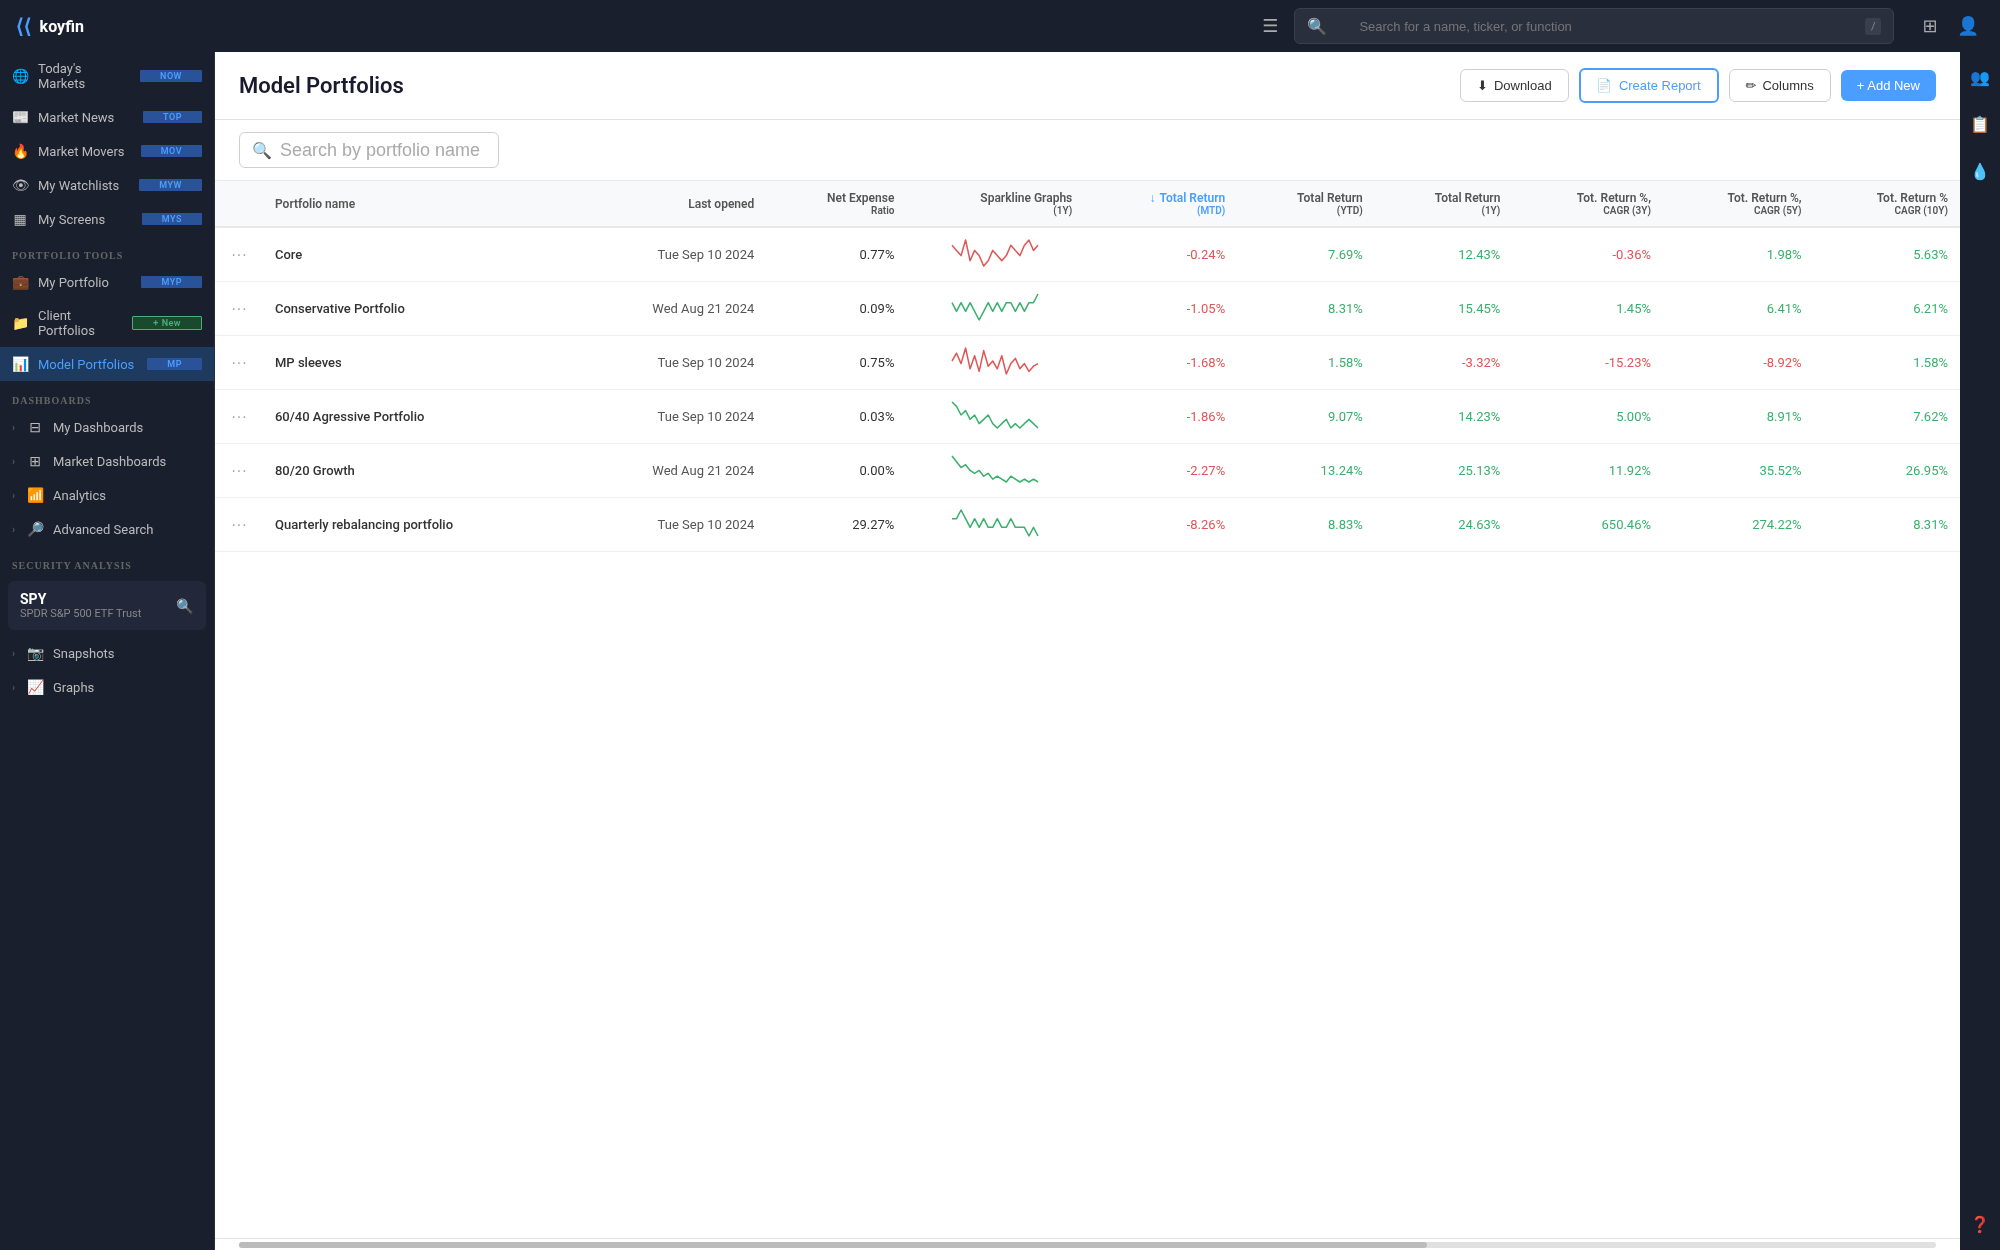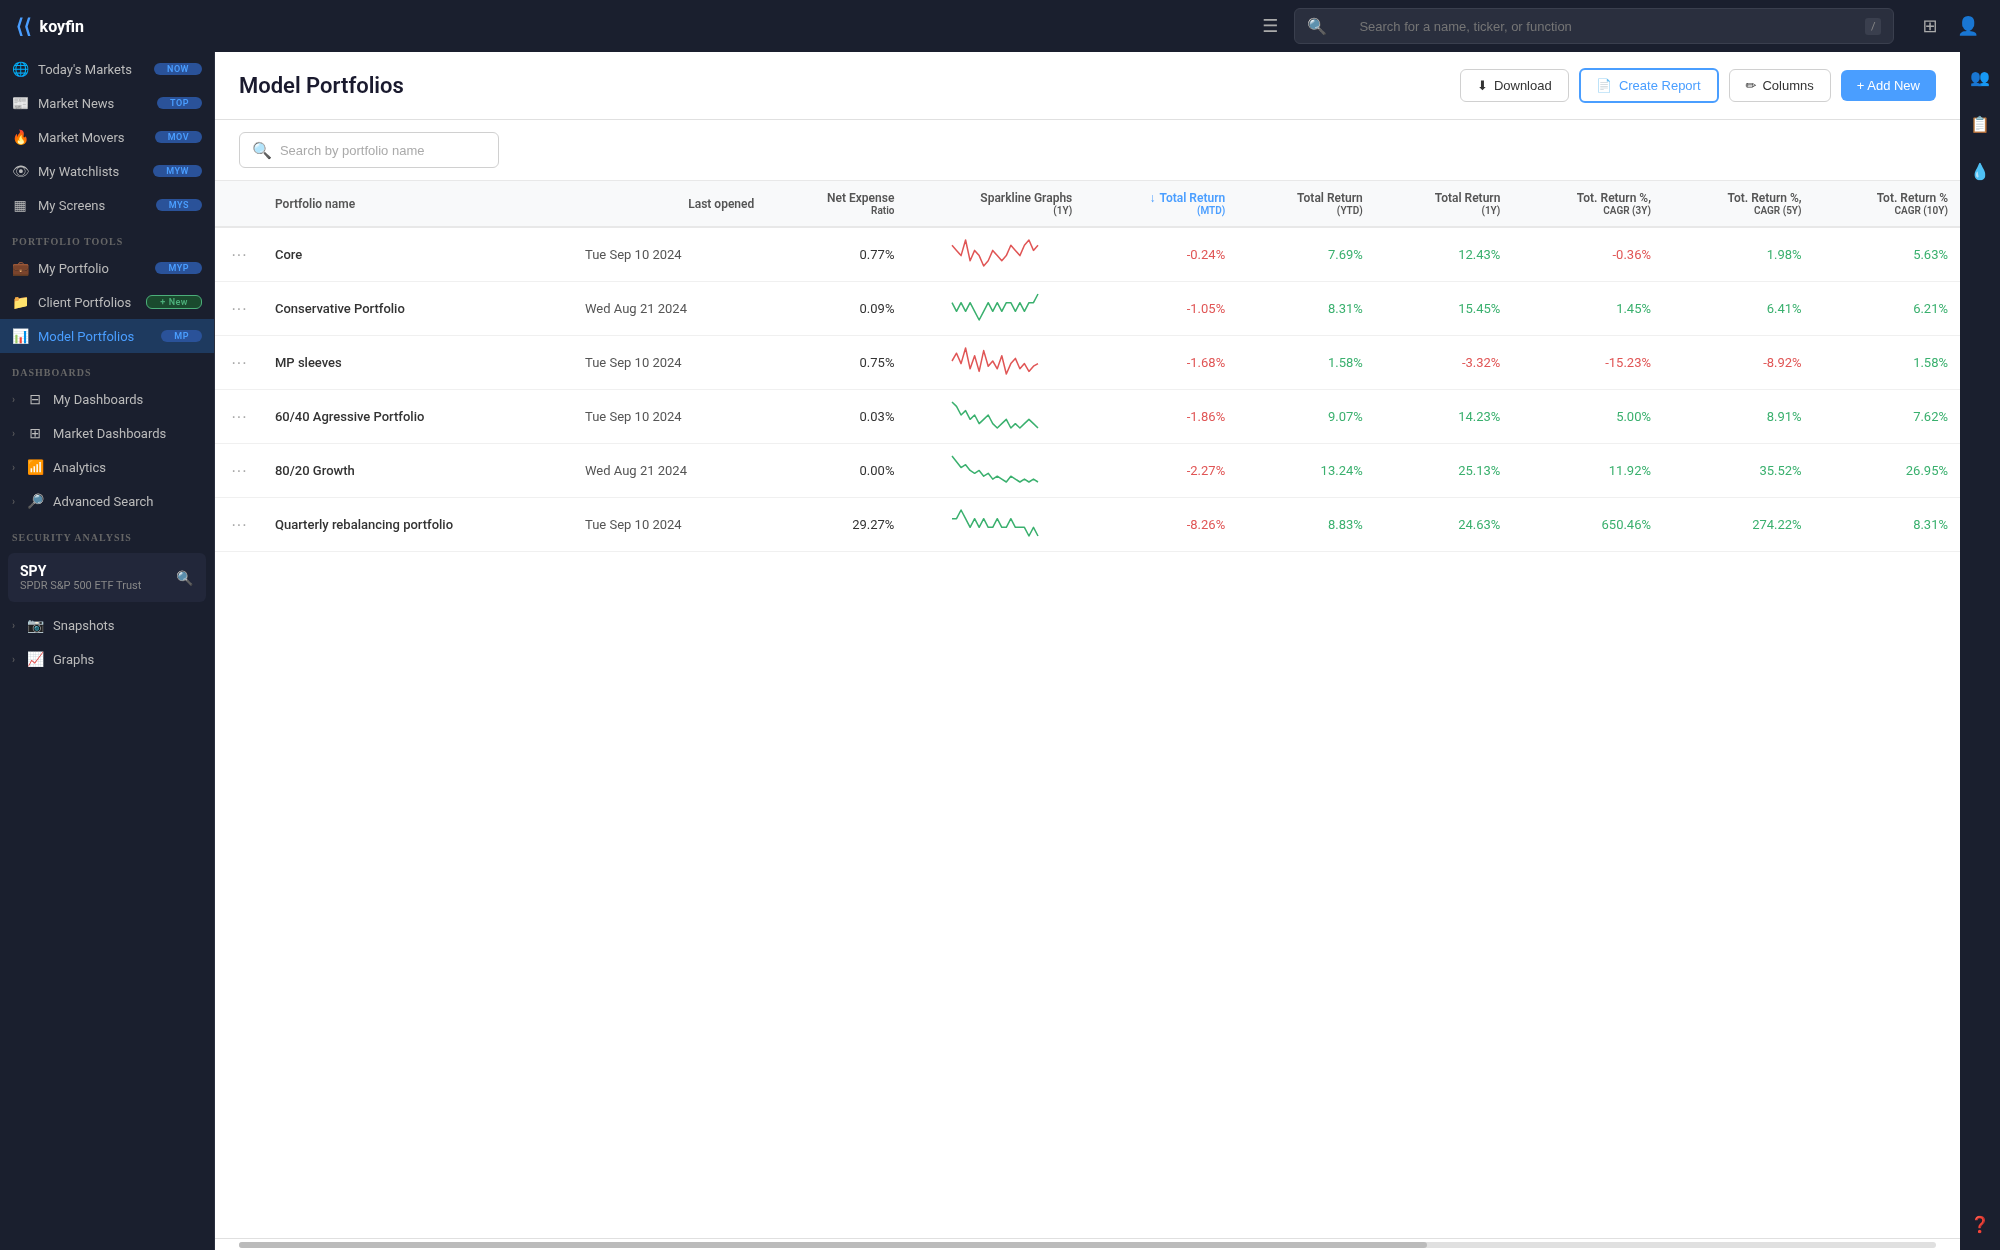--- a/index.html
+++ b/index.html
@@ -120,22 +120,22 @@
       position: relative;
     }
     .sidebar-item.active {
       background: #1e3a5f;
       color: #4a9eff;
     }
     .sidebar-item .badge {
       background: #2a5299;
       color: #4a9eff;
       font-size: 9px;
-      padding: 1px 13px;
-      border-radius: 6px;
+      padding: 1px 20px;
+      border-radius: 1px;
       margin-left: auto;
       font-weight: 600;
       letter-spacing: 0.5px;
     }
     .sidebar-item .badge.new {
       background: #1a4a2e;
       color: #4caf7a;
       border: 1px solid #4caf7a;
       display: flex;
       align-items: center;
@@ -269,21 +269,21 @@
       border-radius: 6px;
       padding: 0 12px;
       height: 36px;
       gap: 8px;
       width: 260px;
     }
     .table-search input {
       background: none;
       border: none;
       color: #333;
-      font-size: 13px;
+      font-size: 18px;
       flex: 1;
       outline: none;
     }
     .table-search input::placeholder { color: #aaa; }
 
     
     table {
       width: 100%;
       border-collapse: collapse;
       font-size: 13px;
@@ -317,21 +317,21 @@
     }
 
     tbody td {
       padding: 10px 12px;
       color: #333;
       white-space: nowrap;
       text-align: right;
     }
     tbody td:first-child { text-align: left; width: 30px; }
     tbody td:nth-child(2) { text-align: left; font-weight: 500; }
-    tbody td:nth-child(3) { text-align: left; color: #555; }
+    tbody td:nth-child(3) { text-align: right; color: #555; }
 
     .dots-btn {
       background: none;
       border: none;
       color: #aaa;
       cursor: pointer;
       font-size: 16px;
       padding: 2px 4px;
     }
 

